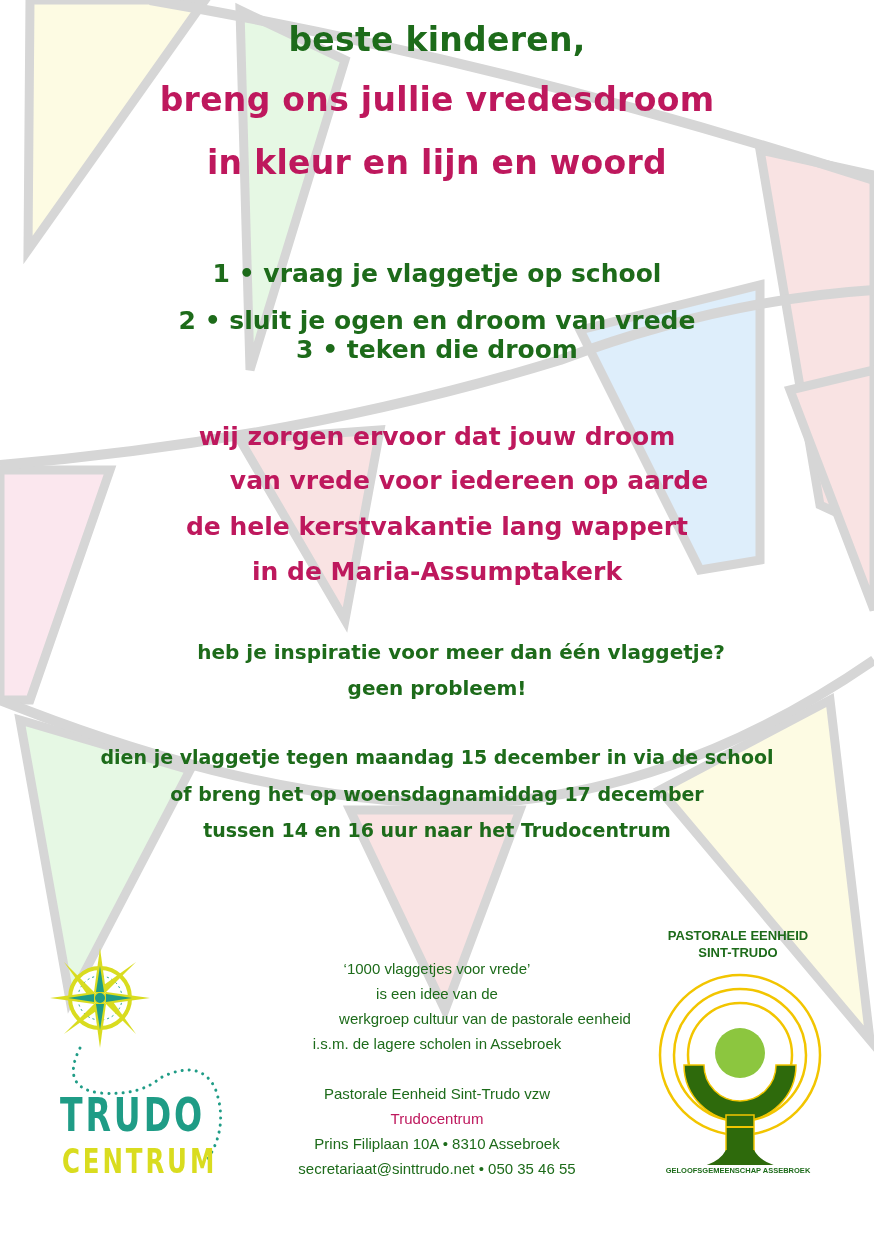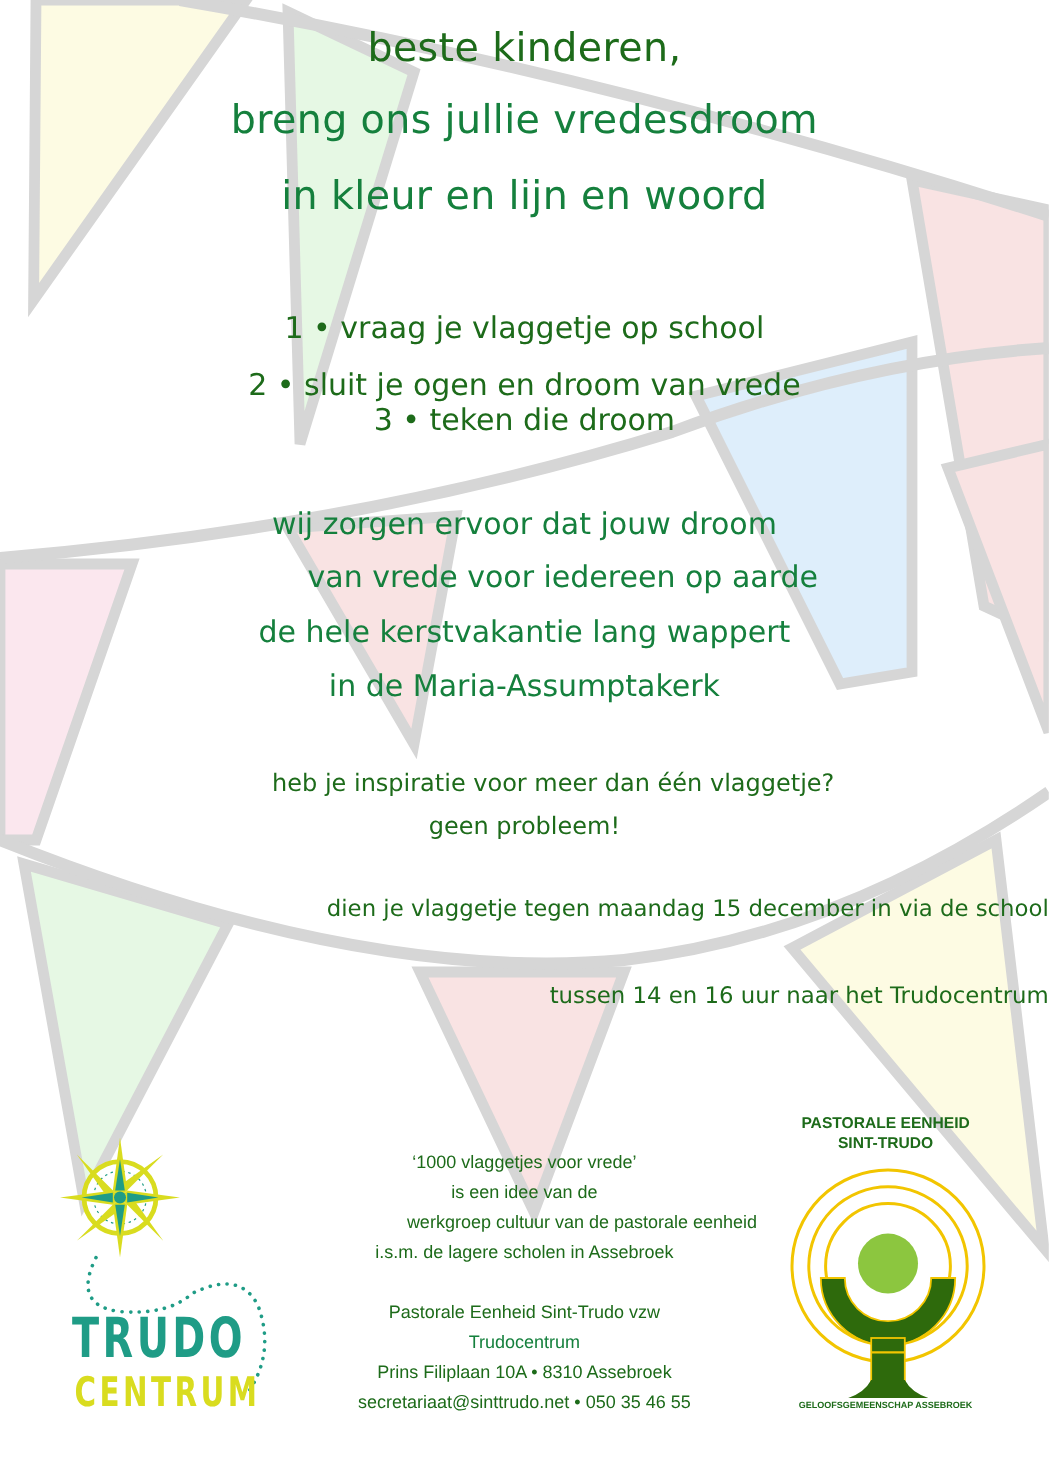--- a/index.html
+++ b/index.html
@@ -1,26 +1,26 @@
 <!DOCTYPE html>
 <html><head>
 <meta charset="utf-8">
 <style>
   html, body { margin: 0; padding: 0; background: #ffffff; }
   body { width: 874px; height: 1236px; position: relative; overflow: hidden; }
   .bg { position: absolute; left: 0; top: 0; width: 874px; height: 1236px; z-index: 0; }
   .content { position: absolute; left: 0; top: 0; width: 874px; height: 1236px; z-index: 1; }
   .line { position: absolute; left: 0; width: 874px; text-align: center; white-space: nowrap;
-          font-family: "DejaVu Sans", sans-serif; font-weight: normal; }
+          font-family: "DejaVu Sans", sans-serif; font-weight: bold; }
   .green { color: #1d6b1a; }
-  .red { color: #15803d; }
+  .red { color: #be185d; }
   .h1 { font-size: 33px; letter-spacing: 0.3px; }
   .h2 { font-size: 25px; }
   .h3 { font-size: 20px; }
-  .h4 { font-size: 19px; text-align: right; }
+  .h4 { font-size: 19px; }
   .foot { font-family: "Liberation Sans", sans-serif; font-weight: normal; font-size: 15px; }
   .logo-left { position: absolute; left: 50px; top: 948px; width: 190px; height: 240px; }
   .logo-right { position: absolute; left: 648px; top: 920px; width: 180px; height: 265px; }
   .lr-title { position: absolute; left: 0; width: 180px; text-align: center;
               font-family: "Liberation Sans", sans-serif; font-weight: bold; font-size: 13px; color: #1d6b1a; }
   .lr-bottom { position: absolute; left: 0; width: 180px; text-align: center; top: 246px;
                font-family: "Liberation Sans", sans-serif; font-weight: bold; font-size: 7.5px; color: #1d6b1a; }
   .trudo-text { position: absolute; font-family: "DejaVu Sans", sans-serif; font-weight: bold; letter-spacing: 4px; }
 </style>
 </head>
@@ -60,20 +60,21 @@
 
   <div class="line red h2" style="top:422px;">wij zorgen ervoor dat jouw droom</div>
   <div class="line red h2" style="top:466px;padding-left:32px;">van vrede voor iedereen op aarde</div>
   <div class="line red h2" style="top:512px;">de hele kerstvakantie lang wappert</div>
   <div class="line red h2" style="top:557px;">in de Maria-Assumptakerk</div>
 
   <div class="line green h3" style="top:640px;padding-left:24px;">heb je inspiratie voor meer dan één vlaggetje?</div>
   <div class="line green h3" style="top:676px;">geen probleem!</div>
 
   <div class="line green h4" style="top:746px;">dien je vlaggetje tegen maandag 15 december in via de school</div>
+  <div class="line green h4" style="top:783px;">of breng het op woensdagnamiddag 17 december</div>
   <div class="line green h4" style="top:819px;">tussen 14 en 16 uur naar het Trudocentrum</div>
 
   <div class="line green foot" style="top:960px;">‘1000 vlaggetjes voor vrede’</div>
   <div class="line green foot" style="top:985px;">is een idee van de</div>
   <div class="line green foot" style="top:1010px;padding-left:48px;">werkgroep cultuur van de pastorale eenheid</div>
   <div class="line green foot" style="top:1035px;">i.s.m. de lagere scholen in Assebroek</div>
 
   <div class="line green foot" style="top:1085px;">Pastorale Eenheid Sint-Trudo vzw</div>
   <div class="line red foot" style="top:1110px;">Trudocentrum</div>
   <div class="line green foot" style="top:1135px;">Prins Filiplaan 10A • 8310 Assebroek</div>

